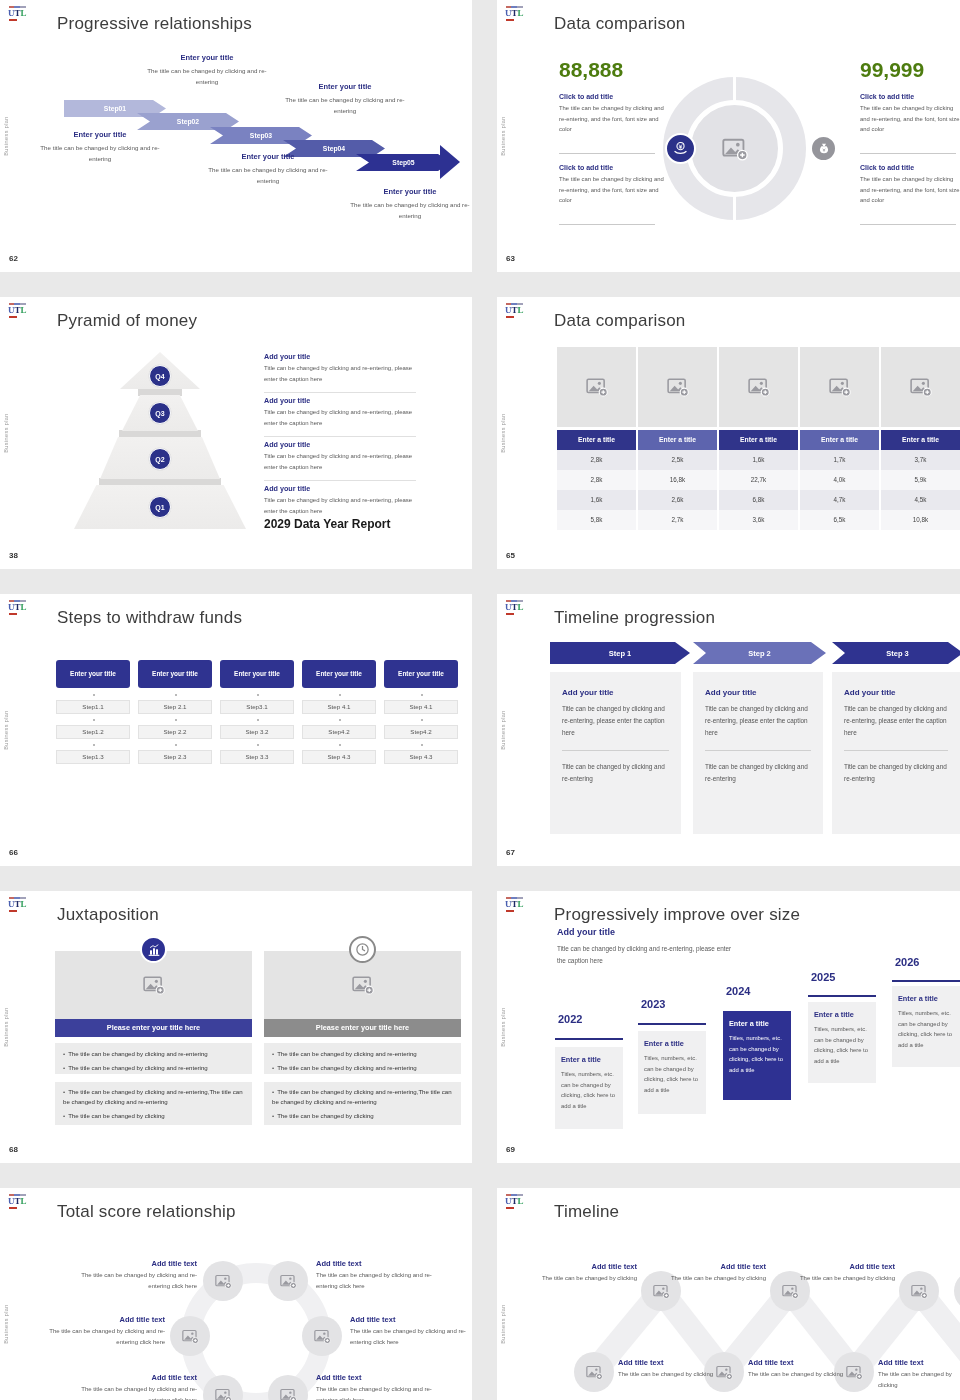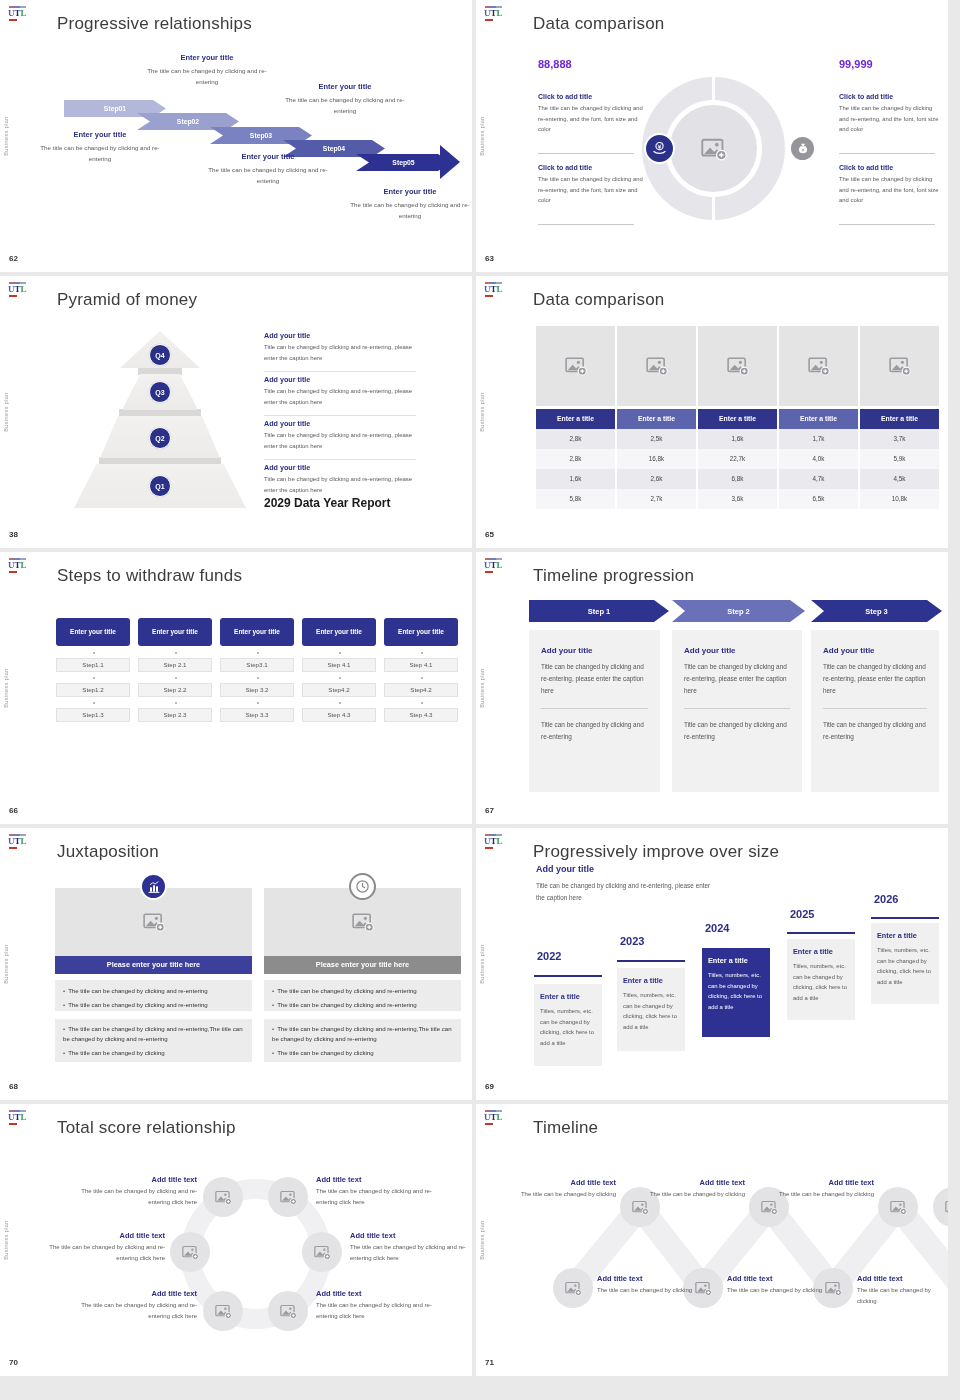--- a/index.html
+++ b/index.html
@@ -1,35 +1,35 @@
 <!DOCTYPE html>
 <html><head>
 <meta charset="utf-8">
 <style>
   *{margin:0;padding:0;box-sizing:border-box}
   html,body{width:960px;height:1400px}
   body{background:#e9e9e9;font-family:"Liberation Sans",sans-serif}
-  .grid{width:960px;height:1400px;display:grid;grid-template-columns:472px 472px;grid-auto-rows:272px;gap:4px}
+  .grid{width:960px;height:1400px;display:grid;grid-template-columns:472px 472px;grid-auto-rows:272px;gap:25px}
   .slide{position:relative;background:#fff;overflow:hidden}
   .stitle{position:absolute;left:57px;top:14px;font-size:17px;font-weight:400;color:#3d3d3d;letter-spacing:.2px}
   .pnum{position:absolute;left:9px;bottom:9px;font-size:8px;font-weight:bold;color:#333}
   .vtext{position:absolute;left:3px;top:50%;transform:translateY(-50%) rotate(180deg);writing-mode:vertical-rl;font-size:5.5px;color:#9a9a9a;letter-spacing:.4px}
   .logo{position:absolute;left:8px;top:6px;width:24px;font-family:"Liberation Serif",serif}
   .logo::before{content:"";display:block;width:17px;height:2px;margin:0 0 1px 1px;background:linear-gradient(90deg,#b6443a 0 30%,#4a5fb0 30% 65%,#8a8aa8 65% 100%);opacity:.8}
   .logo .lrow{font-size:9px;line-height:9px;font-weight:bold;letter-spacing:0}
   .logo .lu{color:#4a5fb0}.logo .lt{color:#1f2a66}.logo .ll{color:#2f9e5a}
   .logo::after{content:"";display:block;width:8px;height:1.5px;background:#c0392b;margin:1px 0 0 1px}
   .cap{position:absolute}
   .cap h4{font-size:7.5px;font-weight:bold;color:#2b2e83;margin-bottom:3px}
   .cap p{font-size:6.2px;color:#5a5a5a;line-height:1.8}
   .center{text-align:center}.right{text-align:right}
   .chev{position:absolute;height:17px;display:flex;align-items:center;justify-content:center;color:#fff;font-size:6.8px;font-weight:bold;clip-path:polygon(0 0,calc(100% - 13px) 0,100% 50%,calc(100% - 13px) 100%,0 100%,13px 50%)}
   .chev.flat{clip-path:polygon(0 0,calc(100% - 13px) 0,100% 50%,calc(100% - 13px) 100%,0 100%)}
   .bighead{position:absolute;width:0;height:0;border-top:17px solid transparent;border-bottom:17px solid transparent}
-  .bignum{position:absolute;font-size:11px;font-weight:bold;color:#6d28d9}
+  .bignum{position:absolute;font-size:21px;font-weight:bold;color:#4d7c0f}
   .hr{position:absolute;border-top:1px solid #c9c9c9}
   .ph{color:#9a9aa0;display:block}
   .imgbox{background:#e4e4e4;display:flex;align-items:center;justify-content:center}
   .circ{position:absolute;border-radius:50%;display:flex;align-items:center;justify-content:center}
   .donut-outer{position:absolute;left:166px;top:77px;width:143px;height:143px;border-radius:50%;background:#e6e6ea}
   .donut-split{position:absolute;left:236px;top:77px;width:3px;height:143px;background:#fff}
   .donut-inner{position:absolute;left:189px;top:100px;width:97px;height:97px;border-radius:50%;background:#e2e2e6;border:5px solid #fff;display:flex;align-items:center;justify-content:center}
   .tier{position:absolute;background:linear-gradient(180deg,#f2f1f0,#ecebea)}
   .pgap{position:absolute;background:#d9d8d7}
   .qbadge{position:absolute;width:22px;height:22px;border-radius:50%;background:#2b3189;border:1.5px solid #fff;box-shadow:0 0 0 .5px #ddd;color:#fff;font-size:7px;font-weight:bold;display:flex;align-items:center;justify-content:center}

